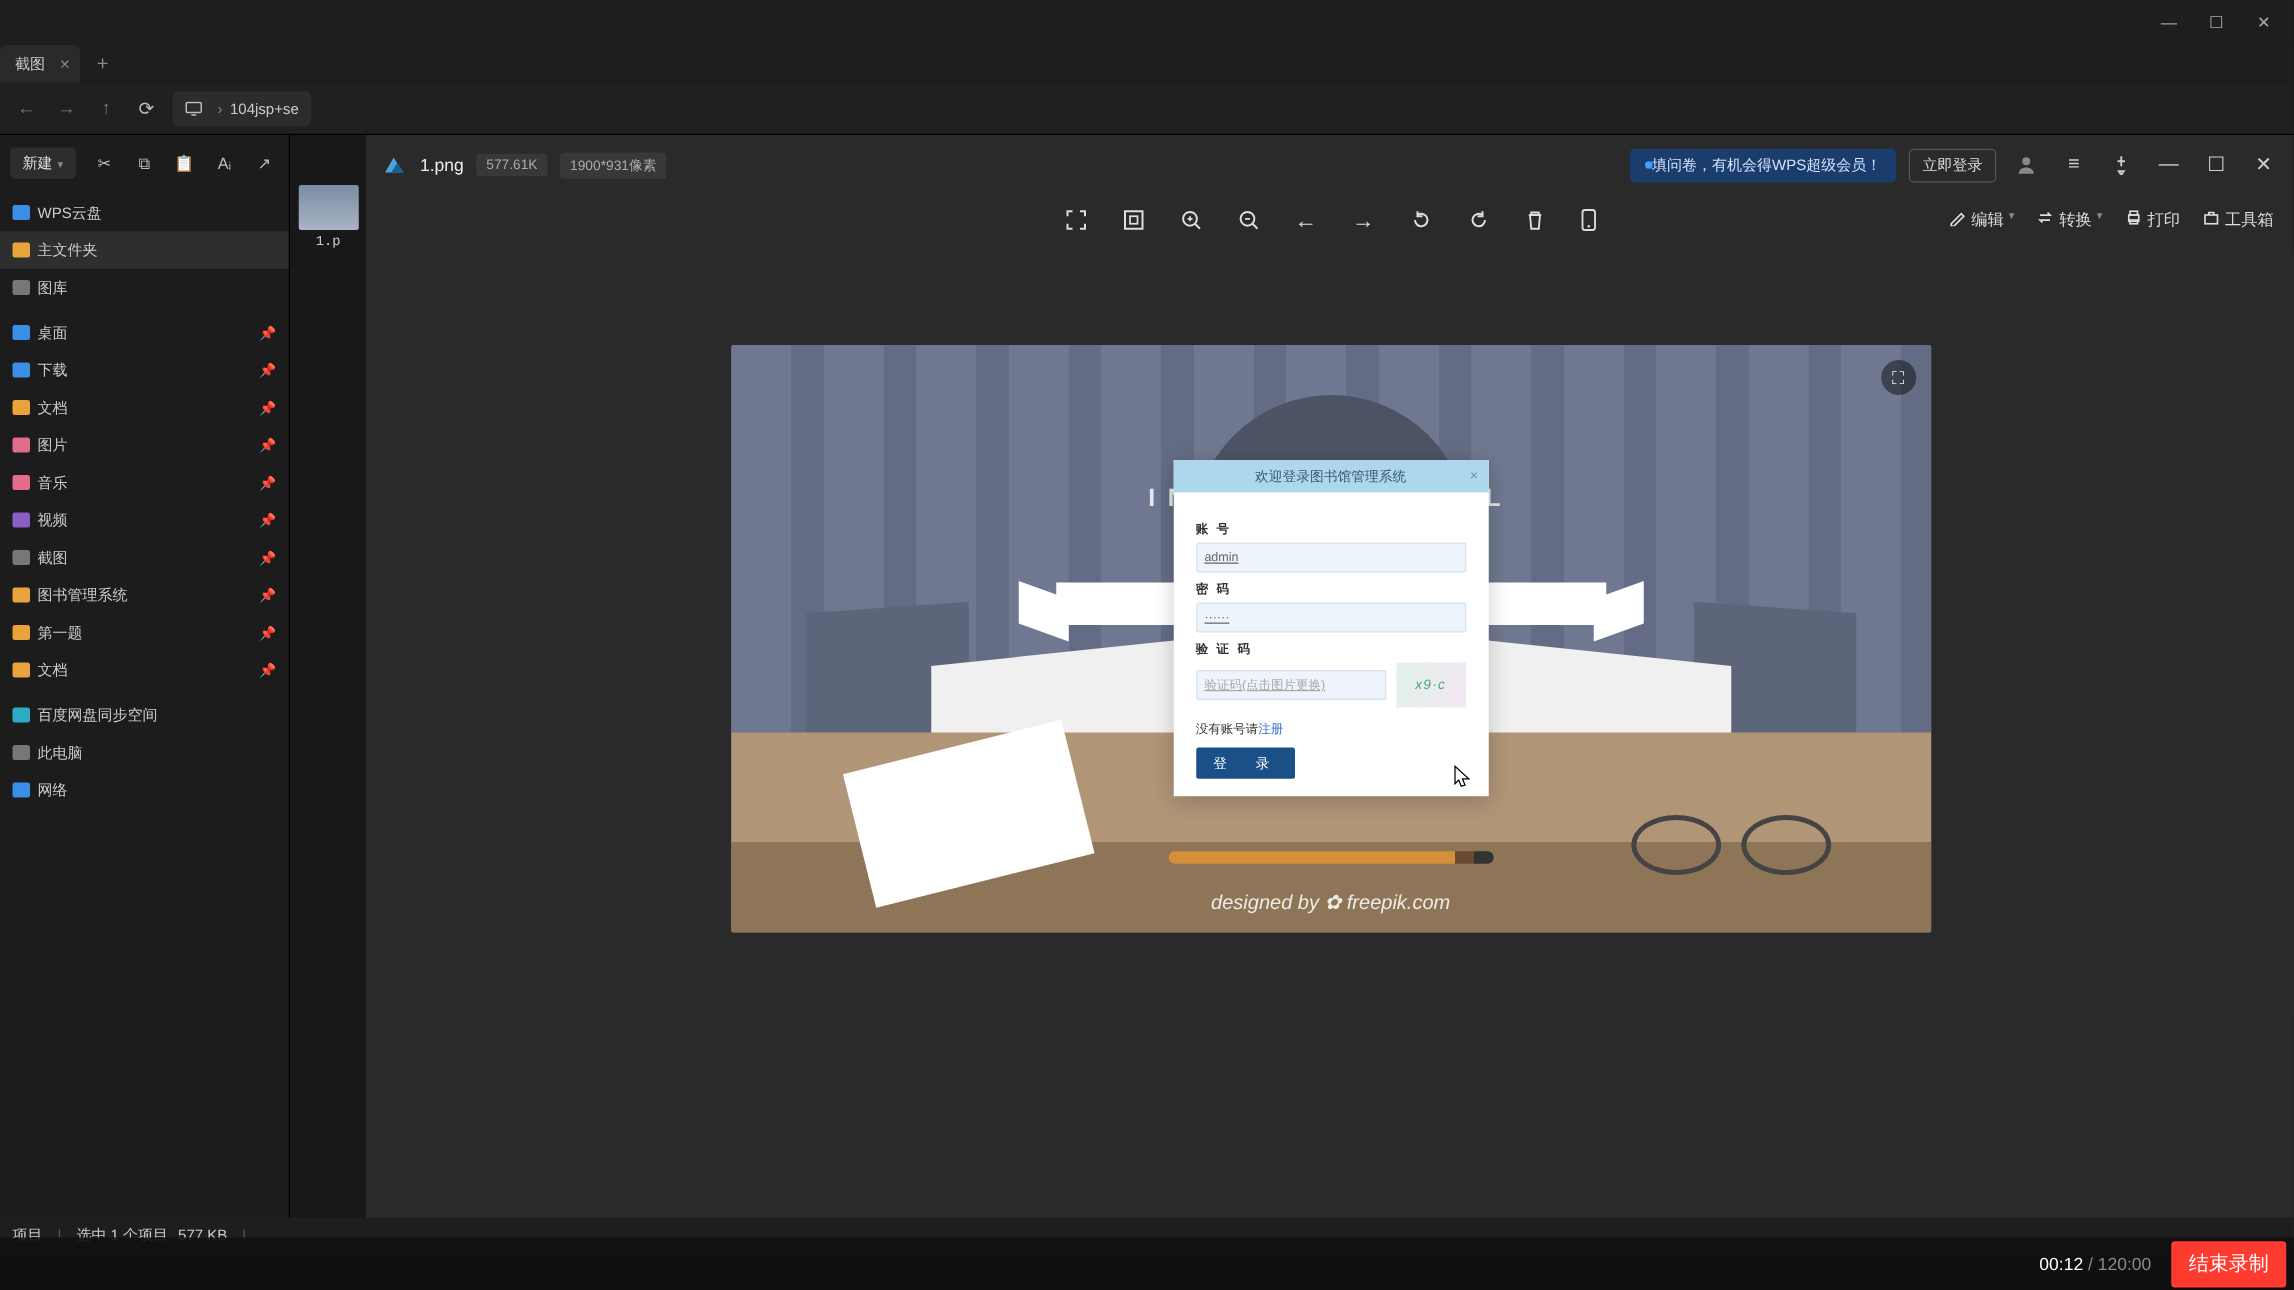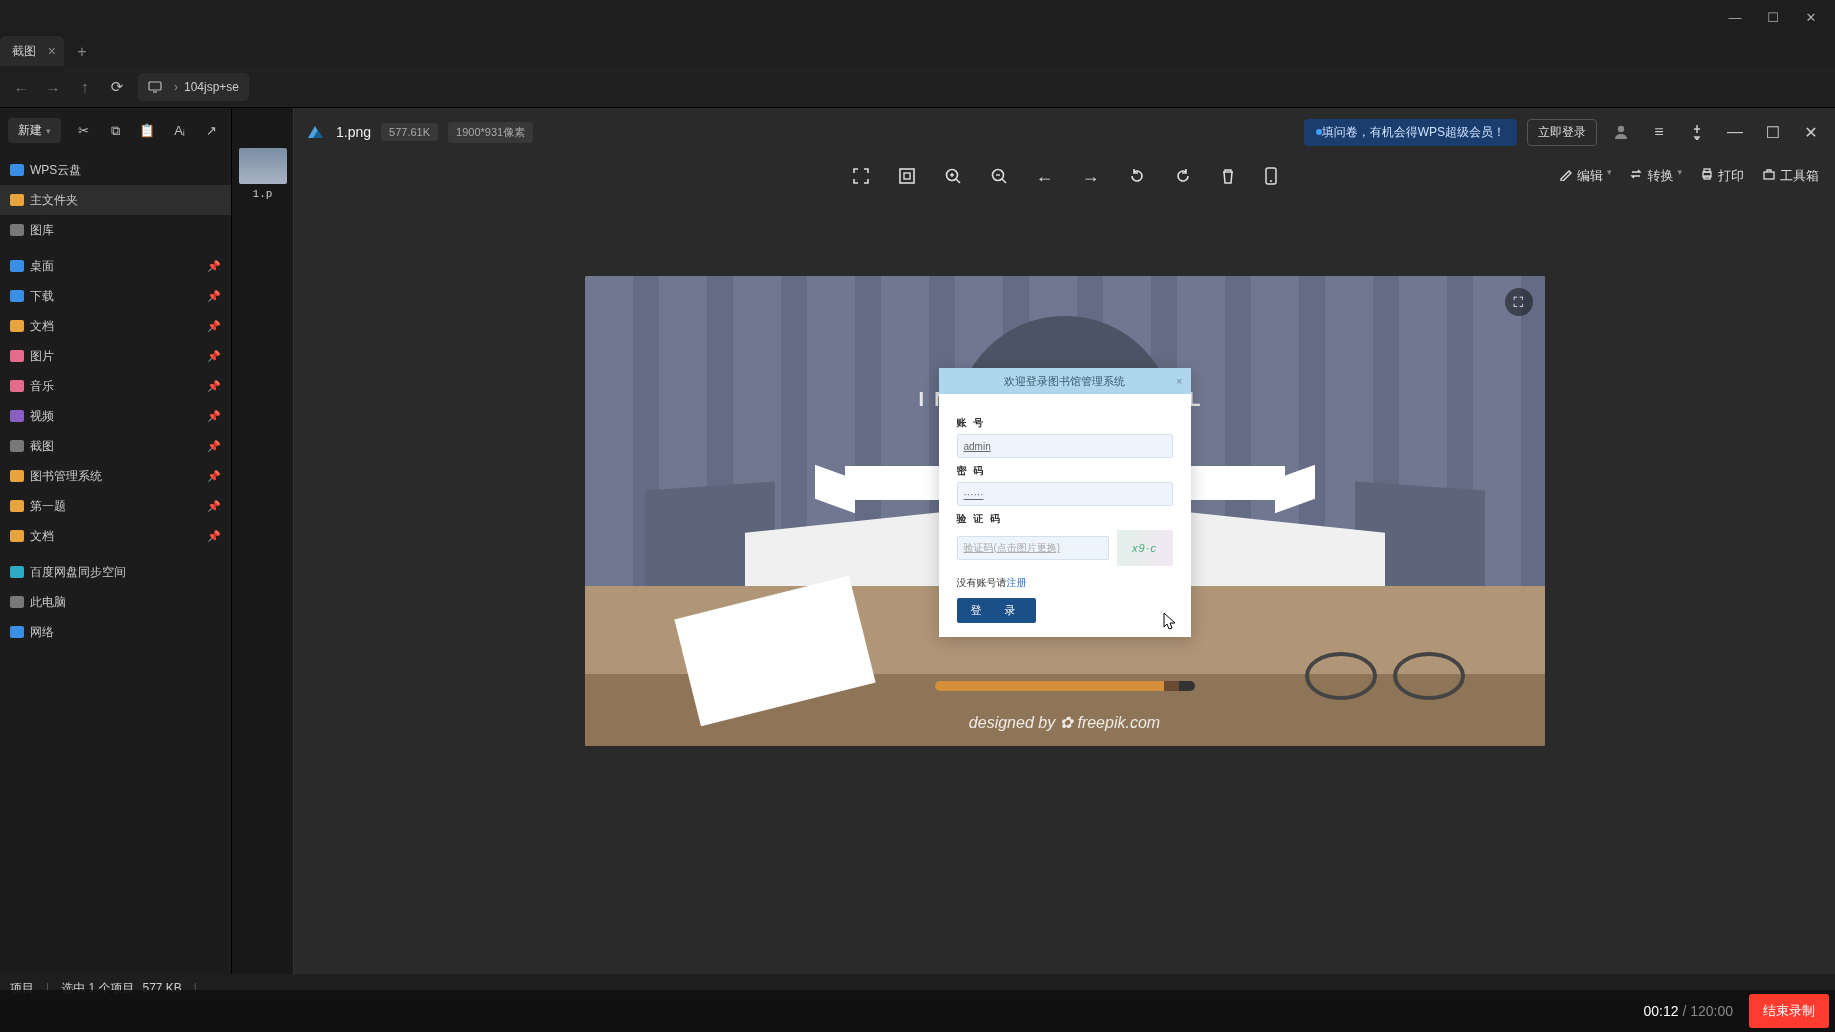--- a/index.html
+++ b/index.html
@@ -115,21 +115,21 @@
 .cursor-arrow { position:absolute; width:14px; height:20px; pointer-events:none; }
 
 
 .status-bar { position:absolute; left:0; right:0; bottom: 30px; height: 28px; background:#1e1e1e; color:#ccc; font-size:12px; display:flex; align-items:center; padding:0 10px; gap:8px;}
 .status-sep { color:#555; margin:0 4px;}
 
 
 .rec-bar { position:absolute; left:0; right:0; bottom:0; height:42px; background: rgba(15,15,15,.9); display:flex; align-items:center; justify-content:flex-end; gap:16px; padding:0 6px 0 14px;}
 .rec-time { color:#fff; font-size:14px; }
 .rec-time .dim { color:#8a8a8a; }
-.rec-stop { background:#ff3b30; color:#fff; font-size:13px; padding:8px 14px; border-radius:3px; }
+.rec-stop { background:#ff3b30; color:#fff; font-size:16px; padding:8px 14px; border-radius:3px; }
 
 .right-pre-icon { position:absolute; right:8px; top: 108px; color:#ddd; display:flex; align-items:center; gap:4px; font-size:13px; }
 .right-pre-icon .box { width:14px; height:12px; border:1.5px solid #ddd; border-radius:2px; position:relative;}
 .right-pre-icon .box::after{content:""; position:absolute; right:-3px; top:-3px; bottom:-3px; width:5px; background:#2a2a2a; border-left:1.5px solid #ddd;}
 </style>
 </head>
 <body>
 
 <div class="os-titlebar">
   <div class="os-win-btn">—</div>

